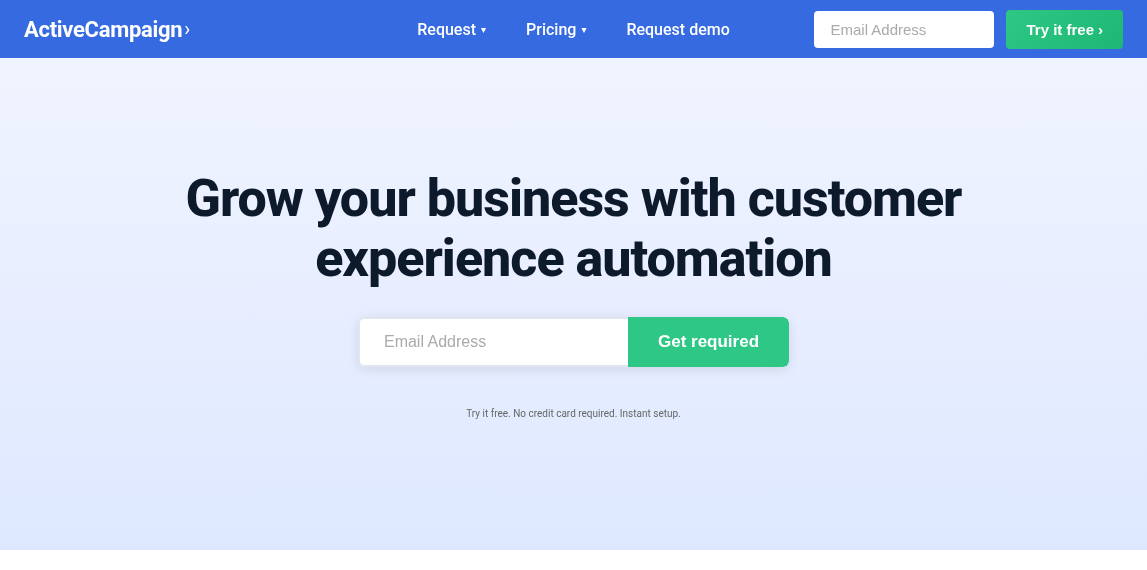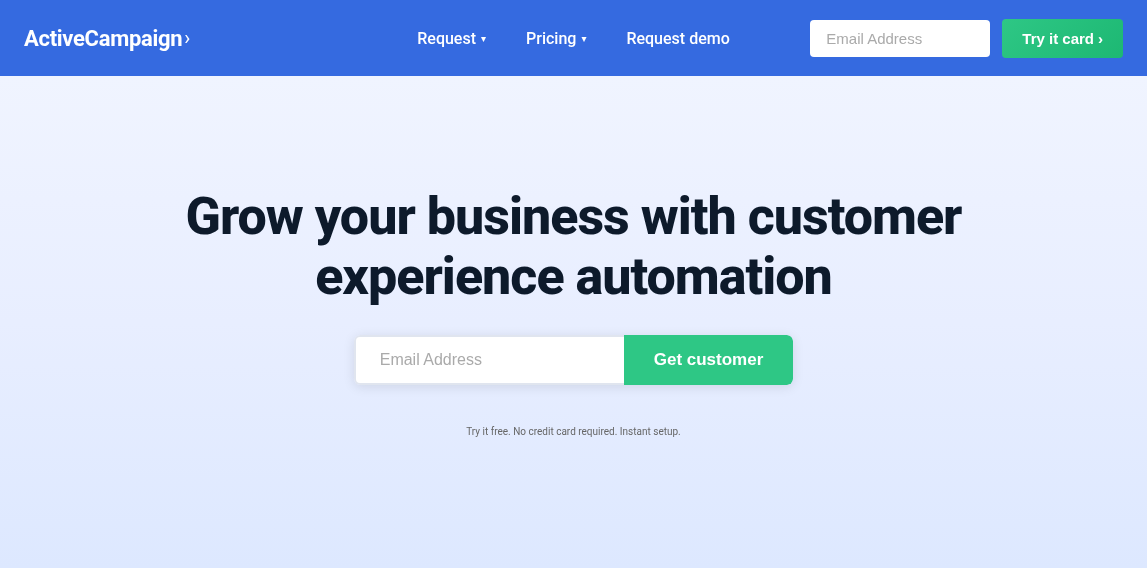--- a/index.html
+++ b/index.html
@@ -15,21 +15,21 @@
       overflow: hidden;
     }
 
     
     .navbar {
       background-color: #356ae0;
       display: flex;
       align-items: center;
       justify-content: space-between;
       padding: 0 24px;
-      height: 76px;
+      height: 58px;
       position: relative;
       z-index: 10;
     }
 
     .navbar-left {
       display: flex;
       align-items: center;
     }
 
     .logo-text {
@@ -202,30 +202,30 @@
       <span class="nav-chevron">▾</span>
     </div>
     <div class="nav-item">
       <span>Request demo</span>
     </div>
   </div>
 
   <div class="navbar-right">
     <input class="nav-email-input" type="email" placeholder="Email Address" style="">
     <button class="try-free-btn">
-      <span>Try it card</span>
+      <span>Try it free</span>
       <span>›</span>
     </button>
   </div>
 </nav>
 
 <section class="hero">
   <h1 class="hero-title">Grow your business with customer experience automation</h1>
 
   <div class="hero-form">
     <input class="hero-email-input" type="email" placeholder="Email Address" style="">
     <button class="get-started-btn">
-      <span>Get customer</span>
+      <span>Get required</span>
     </button>
   </div>
 
   <p class="hero-disclaimer">Try it free. No credit card required. Instant setup.</p>
 </section>
 
 </body></html>

